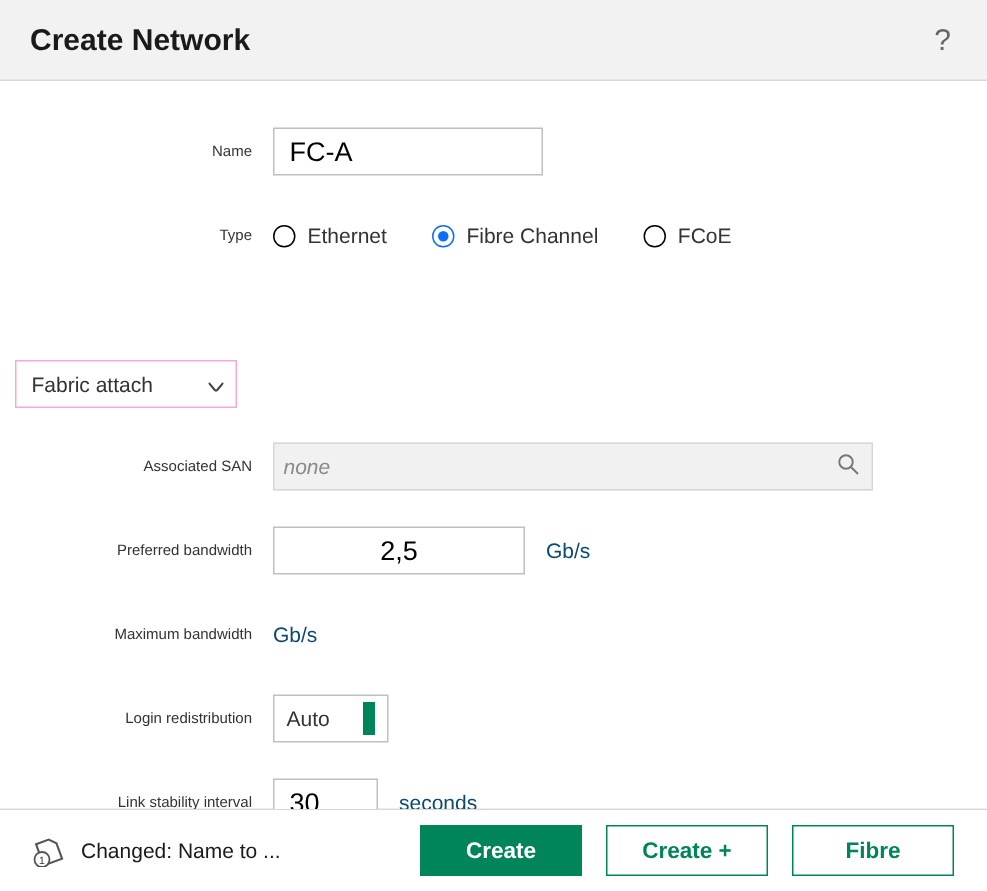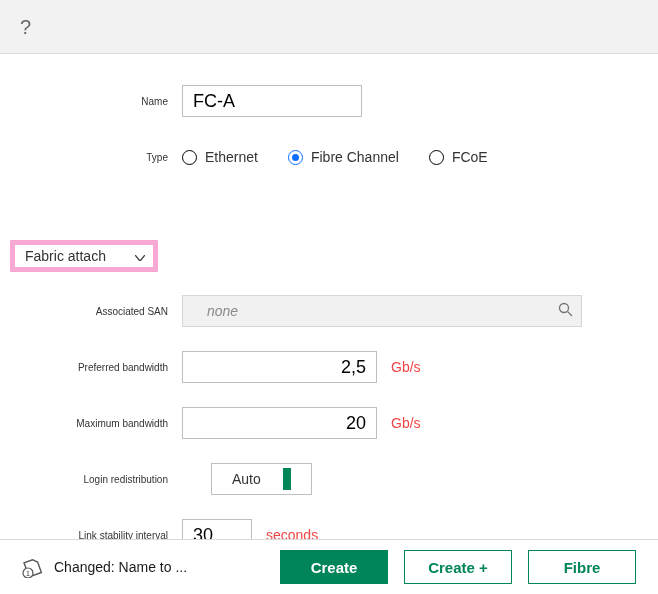--- a/index.html
+++ b/index.html
@@ -54,46 +54,46 @@
     flex-shrink: 0;
   }
   .text-input {
     height: 32px;
     border: 1px solid #bfbfbf;
     padding: 0 10px;
     font-size: 18px;
     background: #fff;
   }
   .name-input { width: 180px; }
-  .num-input  { width: 195px; text-align: right; }
+  .num-input  { width: 168px; text-align: center; }
   .interval-input { width: 70px; }
   .select-wrap {
     position: relative;
     height: 32px;
-    border: 5px solid #f9a8d4;
+    border: 1px solid #f9a8d4;
     background: #fff;
     display: flex; align-items: center;
     padding: 0 28px 0 10px;
     cursor: pointer;
     margin-top: 44px;
   }
   .fabric-select { width: 148px; }
   .chevron {
     position: absolute; right: 8px; top: 50%; transform: translateY(-50%);
     pointer-events: none;
   }
   .san-field {
     position: relative;
     flex: 1;
     max-width: 400px;
     height: 32px;
     border: 1px solid #d6d6d6;
     background: #f1f1f1;
     display: flex; align-items: center;
-    padding: 0 34px 0 24px;
+    padding: 0 34px 0 6px;
     color: #8a8a8a;
     font-style: italic;
     cursor: default;
   }
   .san-search {
     position: absolute; right: 8px; top: 50%; transform: translateY(-50%);
     color: #777;
     cursor: pointer;
   }
   .radio-group {
@@ -112,32 +112,31 @@
   }
   .radio-circle.selected {
     border-color: #0d6efd;
   }
   .radio-dot {
     width: 7px; height: 7px;
     background: #0d6efd;
     border-radius: 50%;
   }
   .unit {
-    color: #ef4444;
+    color: #0c4a6e;
     font-size: 14px;
   }
   .toggle {
     height: 32px;
     border: 1px solid #bfbfbf;
     display: flex; align-items: center;
-    padding: 0 20px;
+    padding: 0 8px;
     gap: 22px;
     cursor: pointer;
     background: #fff;
-    margin-left: 29px;
   }
   .toggle-handle {
     width: 8px; height: 22px;
     background: #00845a;
   }
   .footer {
     border-top: 1px solid #d9d9d9;
     padding: 10px 22px;
     display: flex; gap: 16px;
     background: #fff;
@@ -170,20 +169,21 @@
     color: #fff;
     font-weight: 600;
   }
 </style>
 </head>
 <body>
 
 <div class="dialog">
 
   <div class="header">
+    <div class="header-title">Create Network</div>
     <div class="help-icon">?</div>
   </div>
 
   <div class="body">
 
     <div class="form-row">
       <div class="label">Name</div>
       <input class="text-input name-input" type="text" value="FC-A" style="">
     </div>
 
@@ -232,21 +232,20 @@
     </div>
 
     <div class="form-row">
       <div class="label">Preferred bandwidth</div>
       <input class="text-input num-input" type="text" value="2,5" style="">
       <span class="unit">Gb/s</span>
     </div>
 
     <div class="form-row">
       <div class="label">Maximum bandwidth</div>
-      <input class="text-input num-input" type="text" value="20" style="">
       <span class="unit">Gb/s</span>
     </div>
 
     <div class="form-row">
       <div class="label">Login redistribution</div>
       <div class="toggle">
         <span>Auto</span>
         <span class="toggle-handle"></span>
       </div>
     </div>

